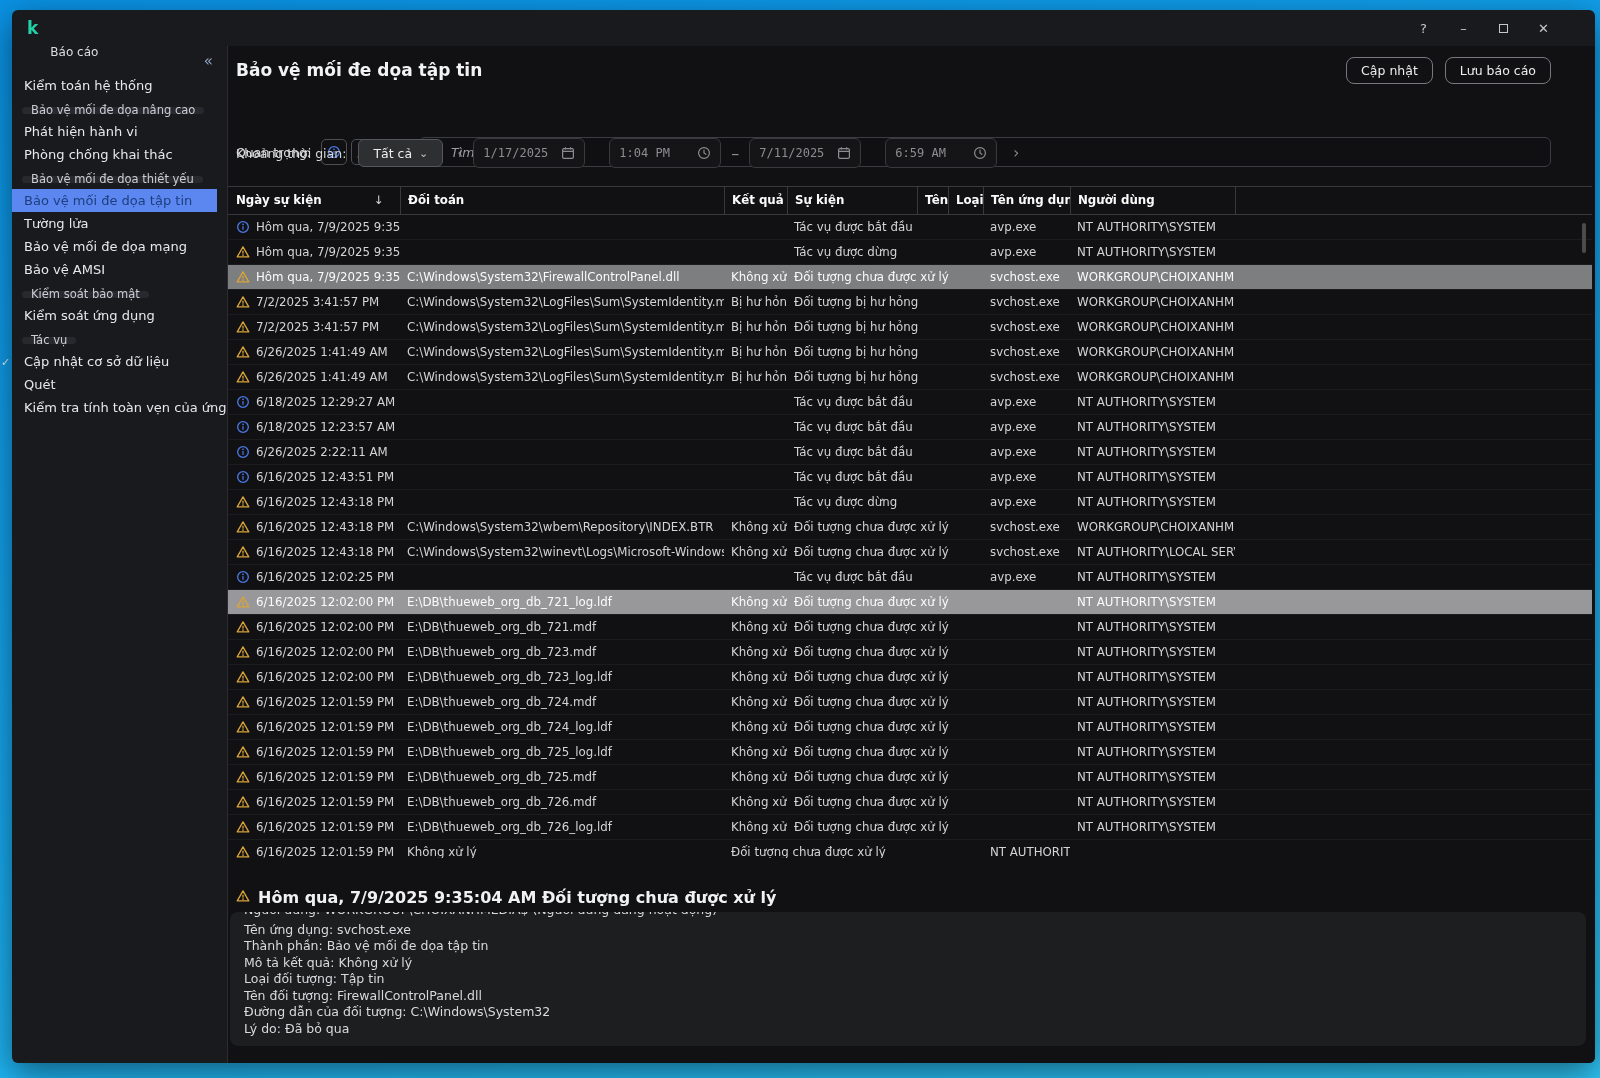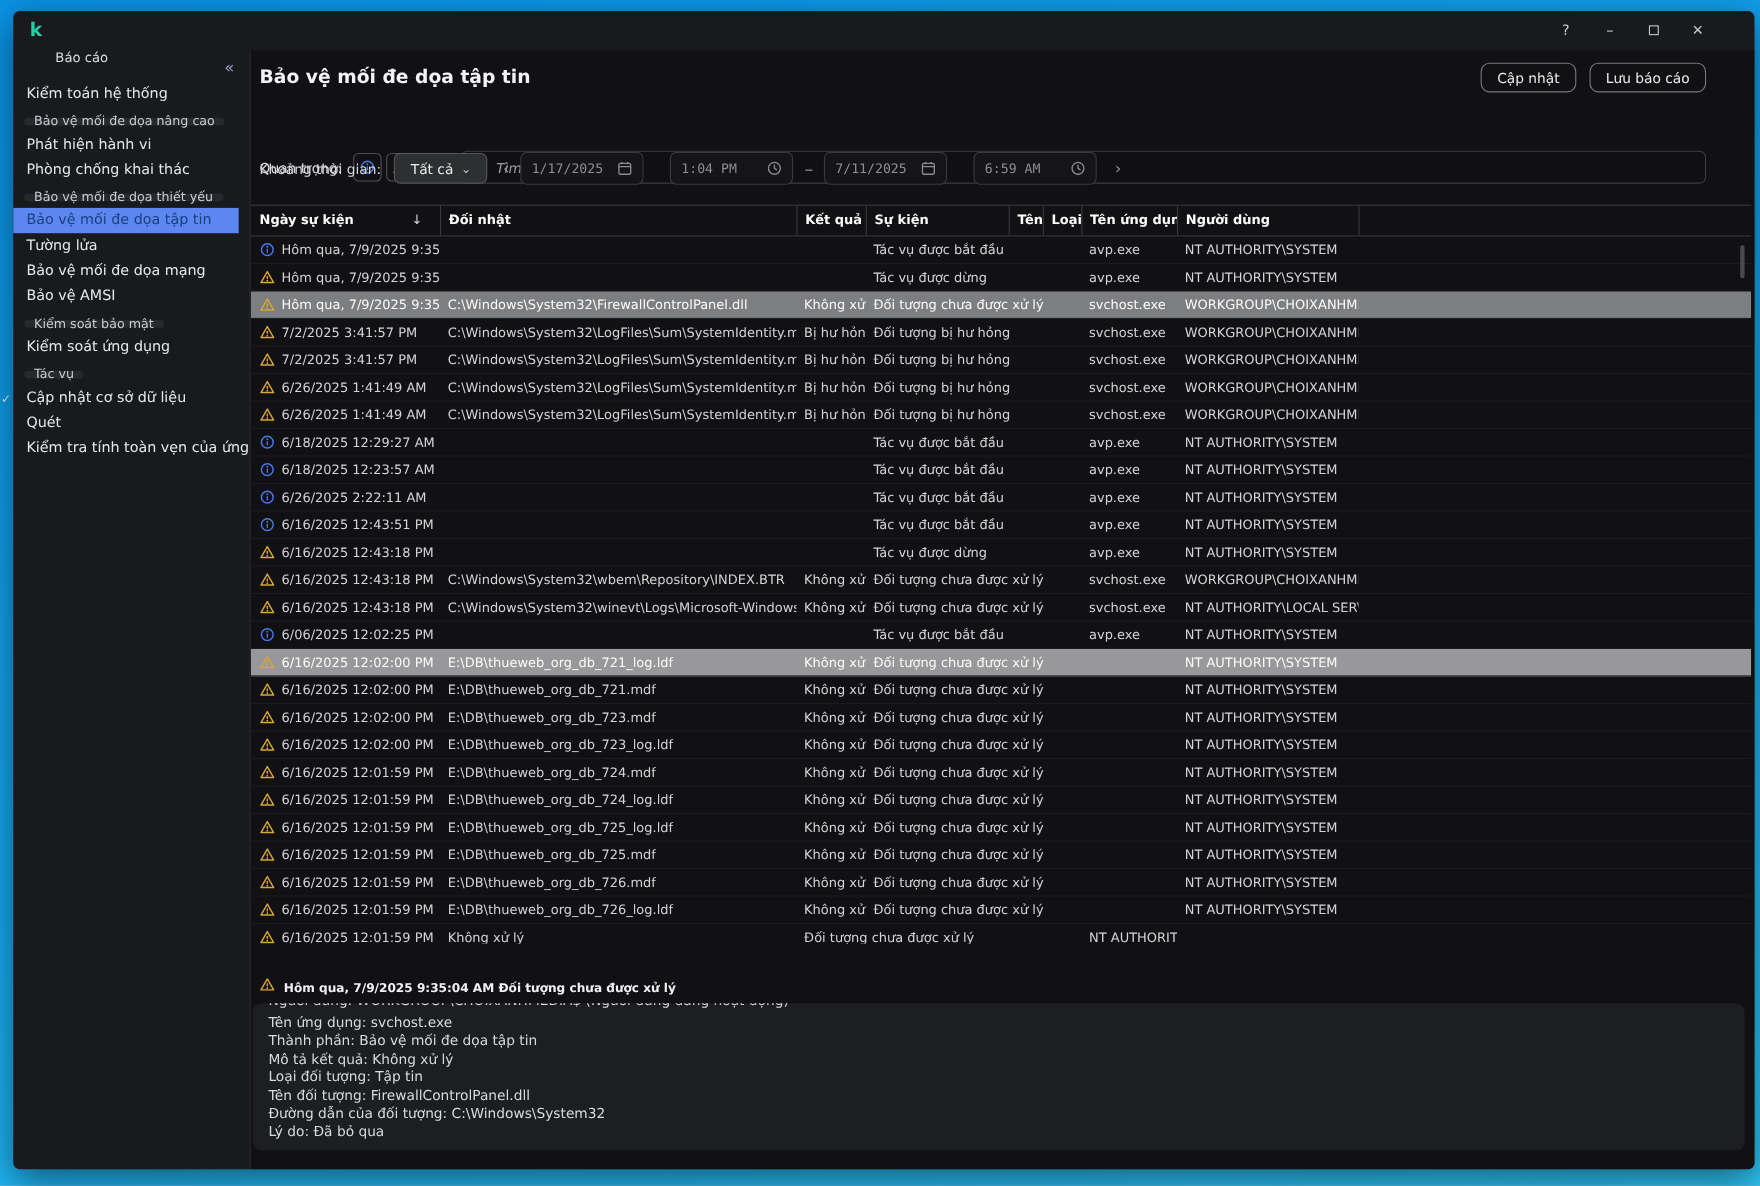--- a/index.html
+++ b/index.html
@@ -87,22 +87,22 @@
   .td.c-event { overflow:visible; }
   .c-date { display:flex; align-items:center; gap:6px; padding-left:8px; }
   .c-date svg { flex:0 0 auto; }
   .tr.sel-a { background:#7d7e80; }
   .tr.sel-b { background:#98989a; }
   .tr.sel-a .td, .tr.sel-b .td { color:#fbfbfb; }
   .scrollthumb { position:absolute; right:6px; top:36px; width:4px; height:30px;
     background:#4a4b4d; border-radius:2px; }
 
   
-  .detail-head { position:absolute; top:842px; left:8px; display:flex; align-items:flex-end; gap:8px;
-    font-size:11px; font-weight:bold; color:#f0f1f2; }
+  .detail-head { position:absolute; top:842px; left:8px; display:flex; align-items:center; gap:8px;
+    font-size:16px; font-weight:bold; color:#f0f1f2; }
   .detail-box { position:absolute; top:866px; left:2px; width:1356px; height:134px;
     background:#1d1e20; border-radius:8px; padding:0 14px; overflow:hidden; }
   .detail-box .dl { font-size:12.5px; color:#d9dadc; line-height:16.5px; white-space:nowrap; }
   .detail-box .dl.clip { margin-top:-10px; }
   .detail-box .dl:nth-child(2) { margin-top:3px; }
 </style>
 </head>
 <body>
 
 <div class="desktop">
@@ -222,21 +222,21 @@
                 <circle cx="7" cy="7" r="5.4" fill="none" stroke="#8b8d90" stroke-width="1.2"></circle>
                 <polyline points="7,3.8 7,7 9.3,8.4" fill="none" stroke="#8b8d90" stroke-width="1.2"></polyline>
               </svg>
           </div>
           <span class="chev next">›</span>
         </div>
 
         <div class="tablewrap">
           <div class="thead" id="thead" style="grid-template-columns: 172px 324px 63px 130px 31px 35px 87px 165px 1fr;">
               <div class="th">Ngày sự kiện<span class="sort">↓</span></div>
-              <div class="th">Đối nhật</div>
+              <div class="th">Đối toán</div>
               <div class="th">Kết quả</div>
               <div class="th">Sự kiện</div>
               <div class="th">Tên</div>
               <div class="th">Loại</div>
               <div class="th">Tên ứng dụng</div>
               <div class="th">Người dùng</div>
               <div class="th"></div>
             </div>
           <div class="tbody" id="tbody">
               <div class="tr" style="grid-template-columns: 172px 324px 63px 130px 31px 35px 87px 165px 1fr;">
@@ -521,21 +521,21 @@
               </div>
               <div class="tr" style="grid-template-columns: 172px 324px 63px 130px 31px 35px 87px 165px 1fr;">
                 <div class="td c-date">
                   <span style="display: inline-flex;">
                     <svg width="14" height="14" viewBox="0 0 16 16">
                       <circle cx="8" cy="8" r="6.1" fill="none" stroke="#4a79e8" stroke-width="1.5"></circle>
                       <circle cx="8" cy="4.9" r="1" fill="#4a79e8"></circle>
                       <rect x="7.3" y="6.8" width="1.4" height="4.6" rx="0.7" fill="#4a79e8"></rect>
                     </svg>
                   </span>
-                  <span>6/06/2025 12:02:25 PM</span>
+                  <span>6/16/2025 12:02:25 PM</span>
                 </div>
                 <div class="td c-obj"></div>
                 <div class="td c-res"></div>
                 <div class="td c-event">Tác vụ được bắt đầu</div>
                 <div class="td c-name"></div>
                 <div class="td c-type"></div>
                 <div class="td c-app">avp.exe</div>
                 <div class="td c-user">NT AUTHORITY\SYSTEM</div>
                 <div class="td c-fill"></div>
               </div>

